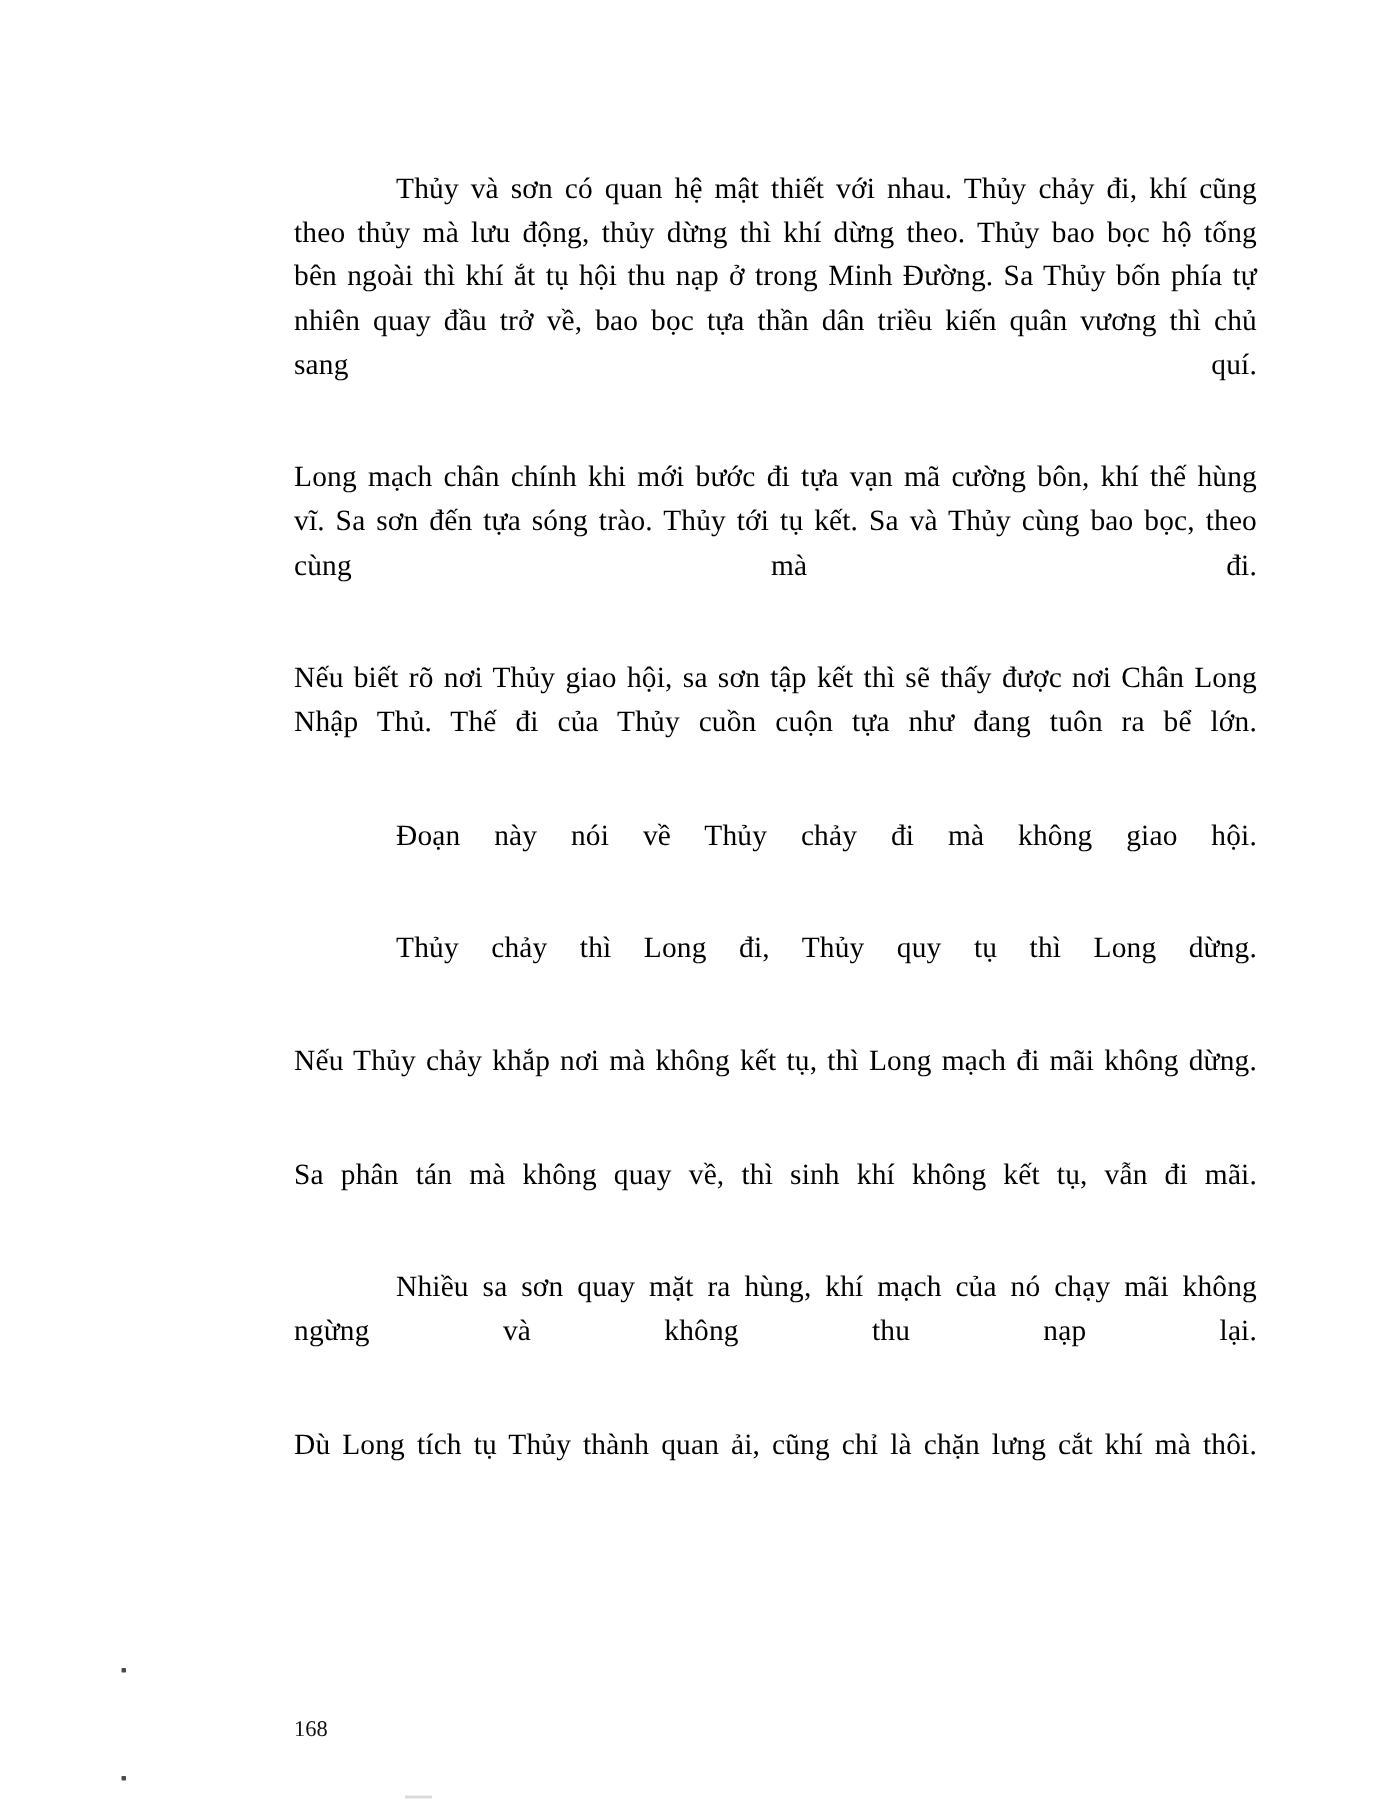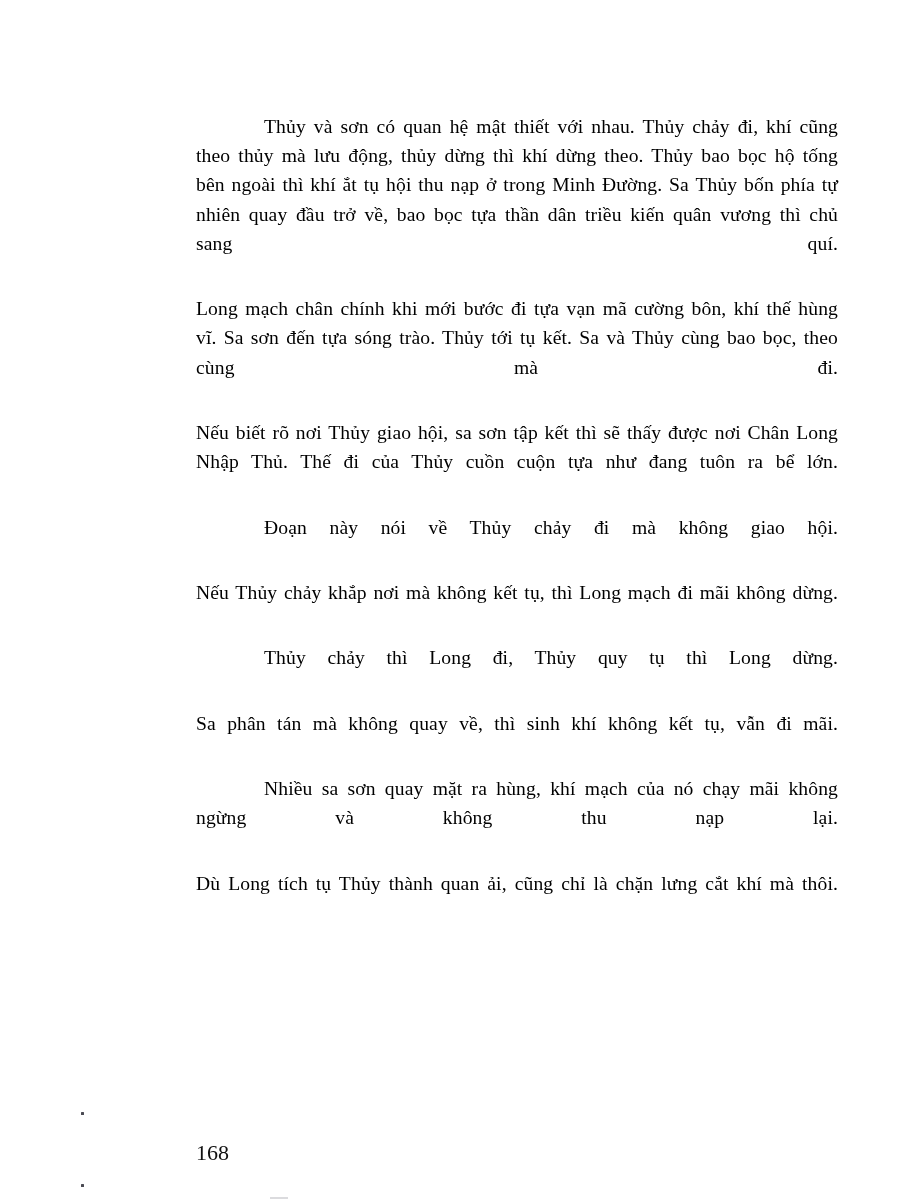--- a/index.html
+++ b/index.html
@@ -31,42 +31,42 @@
     line-height: 29.2px;
     color: #000000;
     text-align: justify;
     text-justify: inter-word;
     word-spacing: 0.06em;
     letter-spacing: 0.12px;
     -webkit-font-smoothing: none;
   }
   
   .para + .para {
-    margin-top: 7px;
+    margin-top: 17px;
   }
   .para.indent-small {
     text-indent: 68px;
   }
   .para.indent-large {
     text-indent: 80px;
   }
   .para.flush {
     text-indent: 0;
   }
   
   .para::after {
     content: "";
     display: inline-block;
     width: 100%;
   }
   #page-number {
     position: absolute;
     left: 196px;
     top: 1140px;
-    font-size: 22px;
+    font-size: 15px;
     line-height: 26px;
     color: #111111;
     font-family: "Liberation Serif", "DejaVu Serif", serif;
   }
   
   .speckle {
     position: absolute;
     background: #4a4a52;
     border-radius: 0.5px;
   }
@@ -96,22 +96,22 @@
 </head>
 <body>
 
 <div id="page">
 
   <div id="text-column">
     <p class="para indent-small">Thủy và sơn có quan hệ mật thiết với nhau. Thủy chảy đi, khí cũng theo thủy mà lưu động, thủy dừng thì khí dừng theo. Thủy bao bọc hộ tống bên ngoài thì khí ắt tụ hội thu nạp ở trong Minh Đường. Sa Thủy bốn phía tự nhiên quay đầu trở về, bao bọc tựa thần dân triều kiến quân vương thì chủ sang quí.</p>
     <p class="para flush">Long mạch chân chính khi mới bước đi tựa vạn mã cường bôn, khí thế hùng vĩ. Sa sơn đến tựa sóng trào. Thủy tới tụ kết. Sa và Thủy cùng bao bọc, theo cùng mà đi.</p>
     <p class="para flush">Nếu biết rõ nơi Thủy giao hội, sa sơn tập kết thì sẽ thấy được nơi Chân Long Nhập Thủ. Thế đi của Thủy cuồn cuộn tựa như đang tuôn ra bể lớn.</p>
     <p class="para indent-small">Đoạn này nói về Thủy chảy đi mà không giao hội.</p>
+    <p class="para indent-small">Thủy chảy thì Long đi, Thủy quy tụ thì Long dừng.</p>
     <p class="para flush">Nếu Thủy chảy khắp nơi mà không kết tụ, thì Long mạch đi mãi không dừng.</p>
-    <p class="para indent-small">Thủy chảy thì Long đi, Thủy quy tụ thì Long dừng.</p>
     <p class="para flush">Sa phân tán mà không quay về, thì sinh khí không kết tụ, vẫn đi mãi.</p>
     <p class="para indent-small">Nhiều sa sơn quay mặt ra hùng, khí mạch của nó chạy mãi không ngừng và không thu nạp lại.</p>
     <p class="para flush">Dù Long tích tụ Thủy thành quan ải, cũng chỉ là chặn lưng cắt khí mà thôi.</p>
 
   </div>
 
   <div id="page-number">168</div>
 
   <div class="speckle" id="speckle-upper"></div>
   <div class="speckle" id="speckle-lower"></div>

